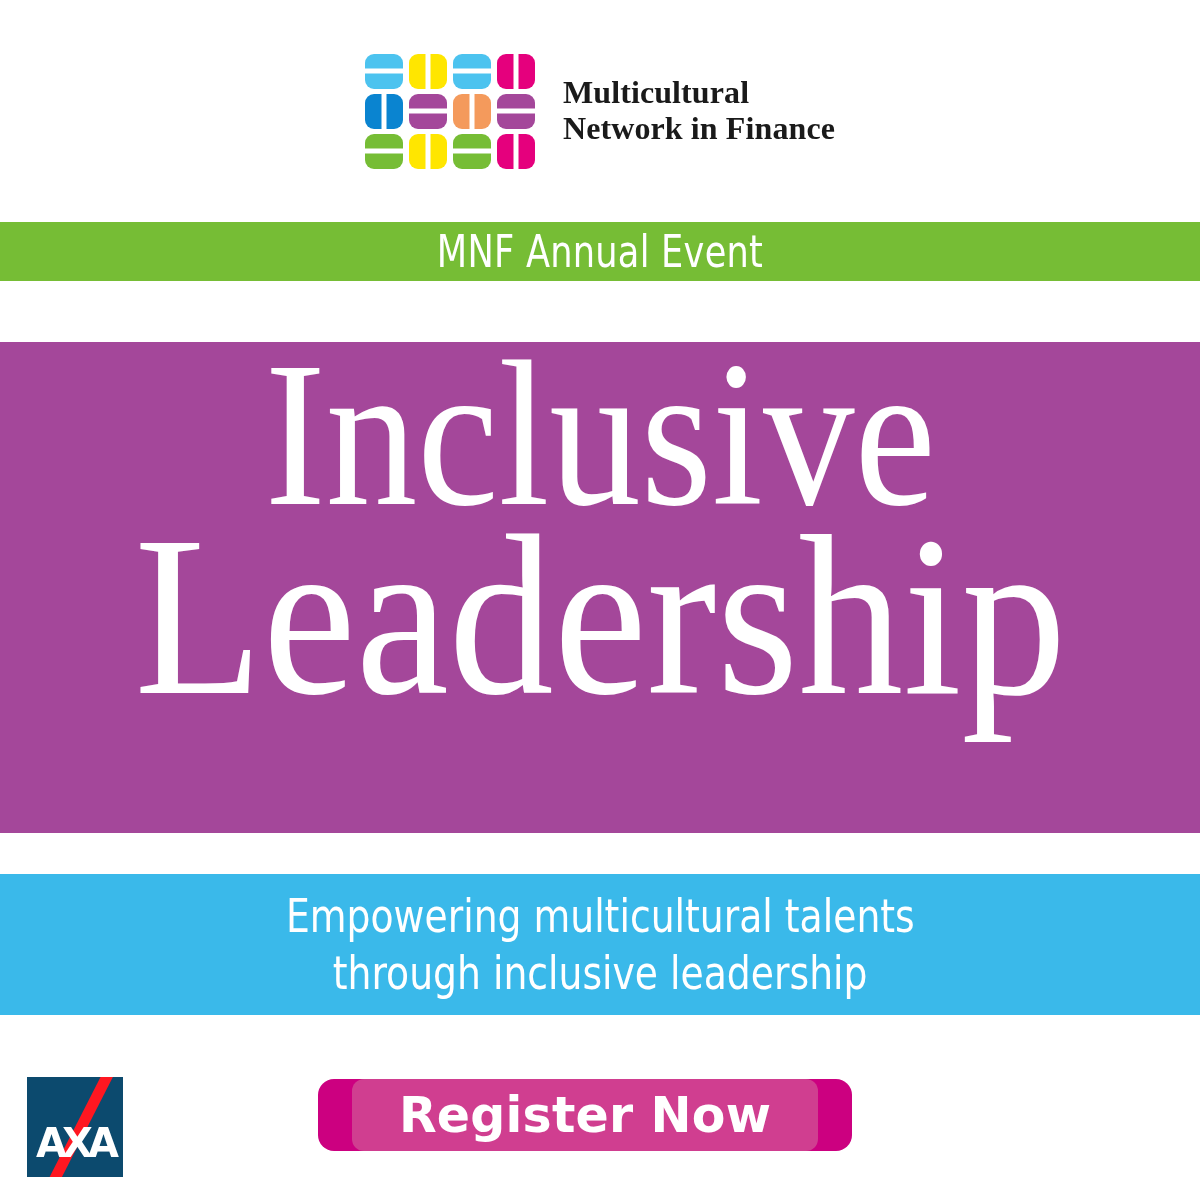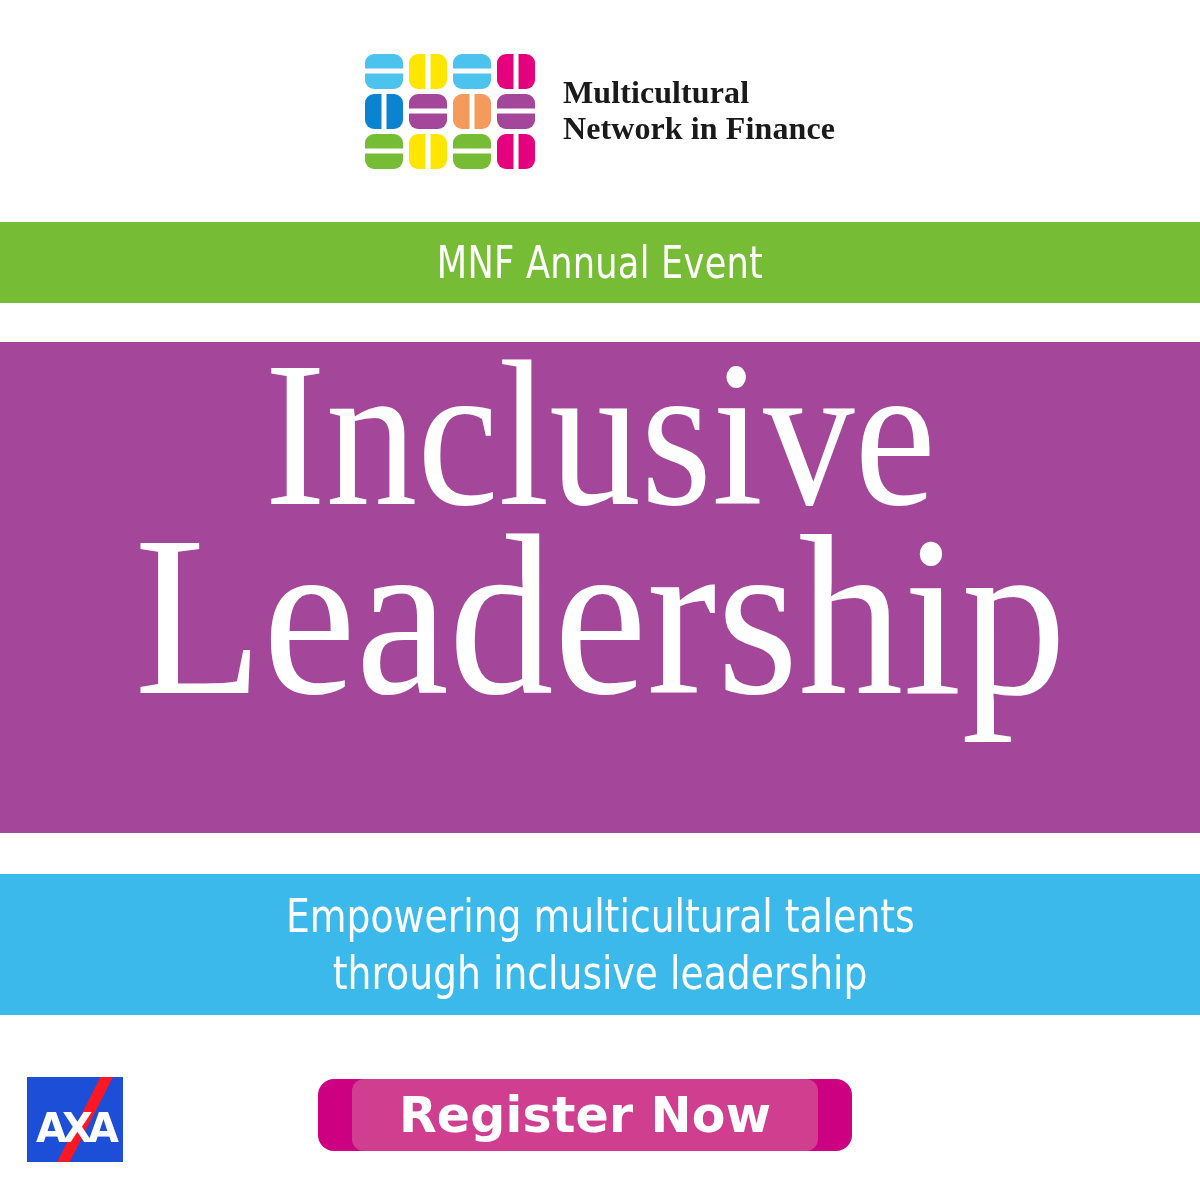--- a/index.html
+++ b/index.html
@@ -86,21 +86,21 @@
     text-align: left;
     white-space: pre-line;
   }
 
   
   .band-green {
     position: absolute;
     left: 0;
     top: 222px;
     width: 1200px;
-    height: 81px;
+    height: 59px;
     background: #76bd35;
     display: flex;
     align-items: center;
     justify-content: center;
   }
   .band-green .eyebrow {
     color: #ffffff;
     font-family: "DejaVu Sans", sans-serif;
     font-size: 44px;
     font-weight: 400;
@@ -174,22 +174,22 @@
     height: 185px;
     background: #ffffff;
   }
 
   
   .axa-logo {
     position: absolute;
     left: 27px;
     top: 1077px;
     width: 96px;
-    height: 85px;
-    background: #1d4ed8;
+    height: 100px;
+    background: #0c4a6e;
     overflow: hidden;
   }
   .axa-slash {
     position: absolute;
     right: 4px;
     top: -12px;
     width: 11px;
     height: 135px;
     background: #ff1721;
     transform: rotate(27deg);

